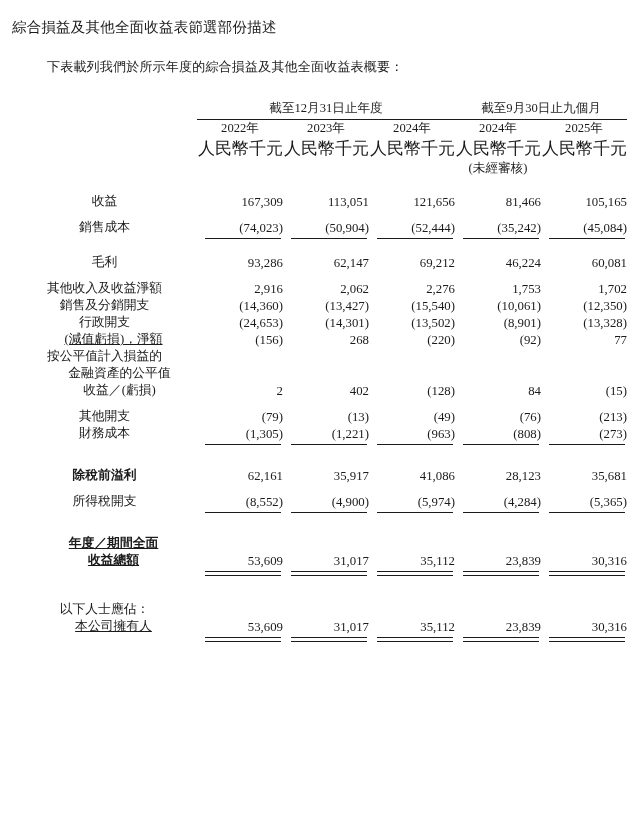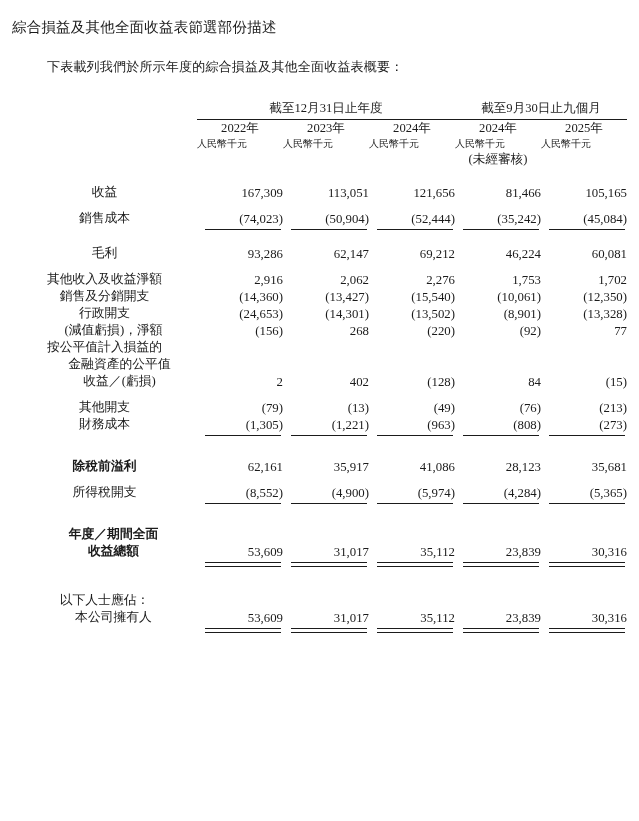--- a/index.html
+++ b/index.html
@@ -76,42 +76,42 @@
   }
   .hdr-year {
     text-align: center;
     font-weight: bold;
     font-size: 12.6px;
     white-space: nowrap;
     padding-top: 6px;
     padding-bottom: 2px;
   }
   .hdr-unit {
-    text-align: left;
-    font-size: 10px;
+    text-align: right;
+    font-size: 17px;
     white-space: nowrap;
     padding-top: 6px;
   }
   .hdr-sub {
     text-align: center;
     font-size: 12.6px;
     white-space: nowrap;
     padding-top: 3px;
     padding-bottom: 2px;
   }
 
   
   td.label {
     text-align: center;
     white-space: nowrap;
     font-size: 12.8px;
     padding-top: 3px;
     padding-bottom: 1px;
   }
-  td.label.ind1 { padding-left: 18px; }
+  td.label.ind1 { padding-left: 18px; text-decoration: underline; }
   td.label.ind2 { padding-left: 30px; }
   td.label.bold { font-weight: bold; }
 
   td.num {
     text-align: right;
     white-space: nowrap;
     font-size: 12.8px;
     padding-top: 3px;
     padding-bottom: 1px;
     padding-right: 2px;

